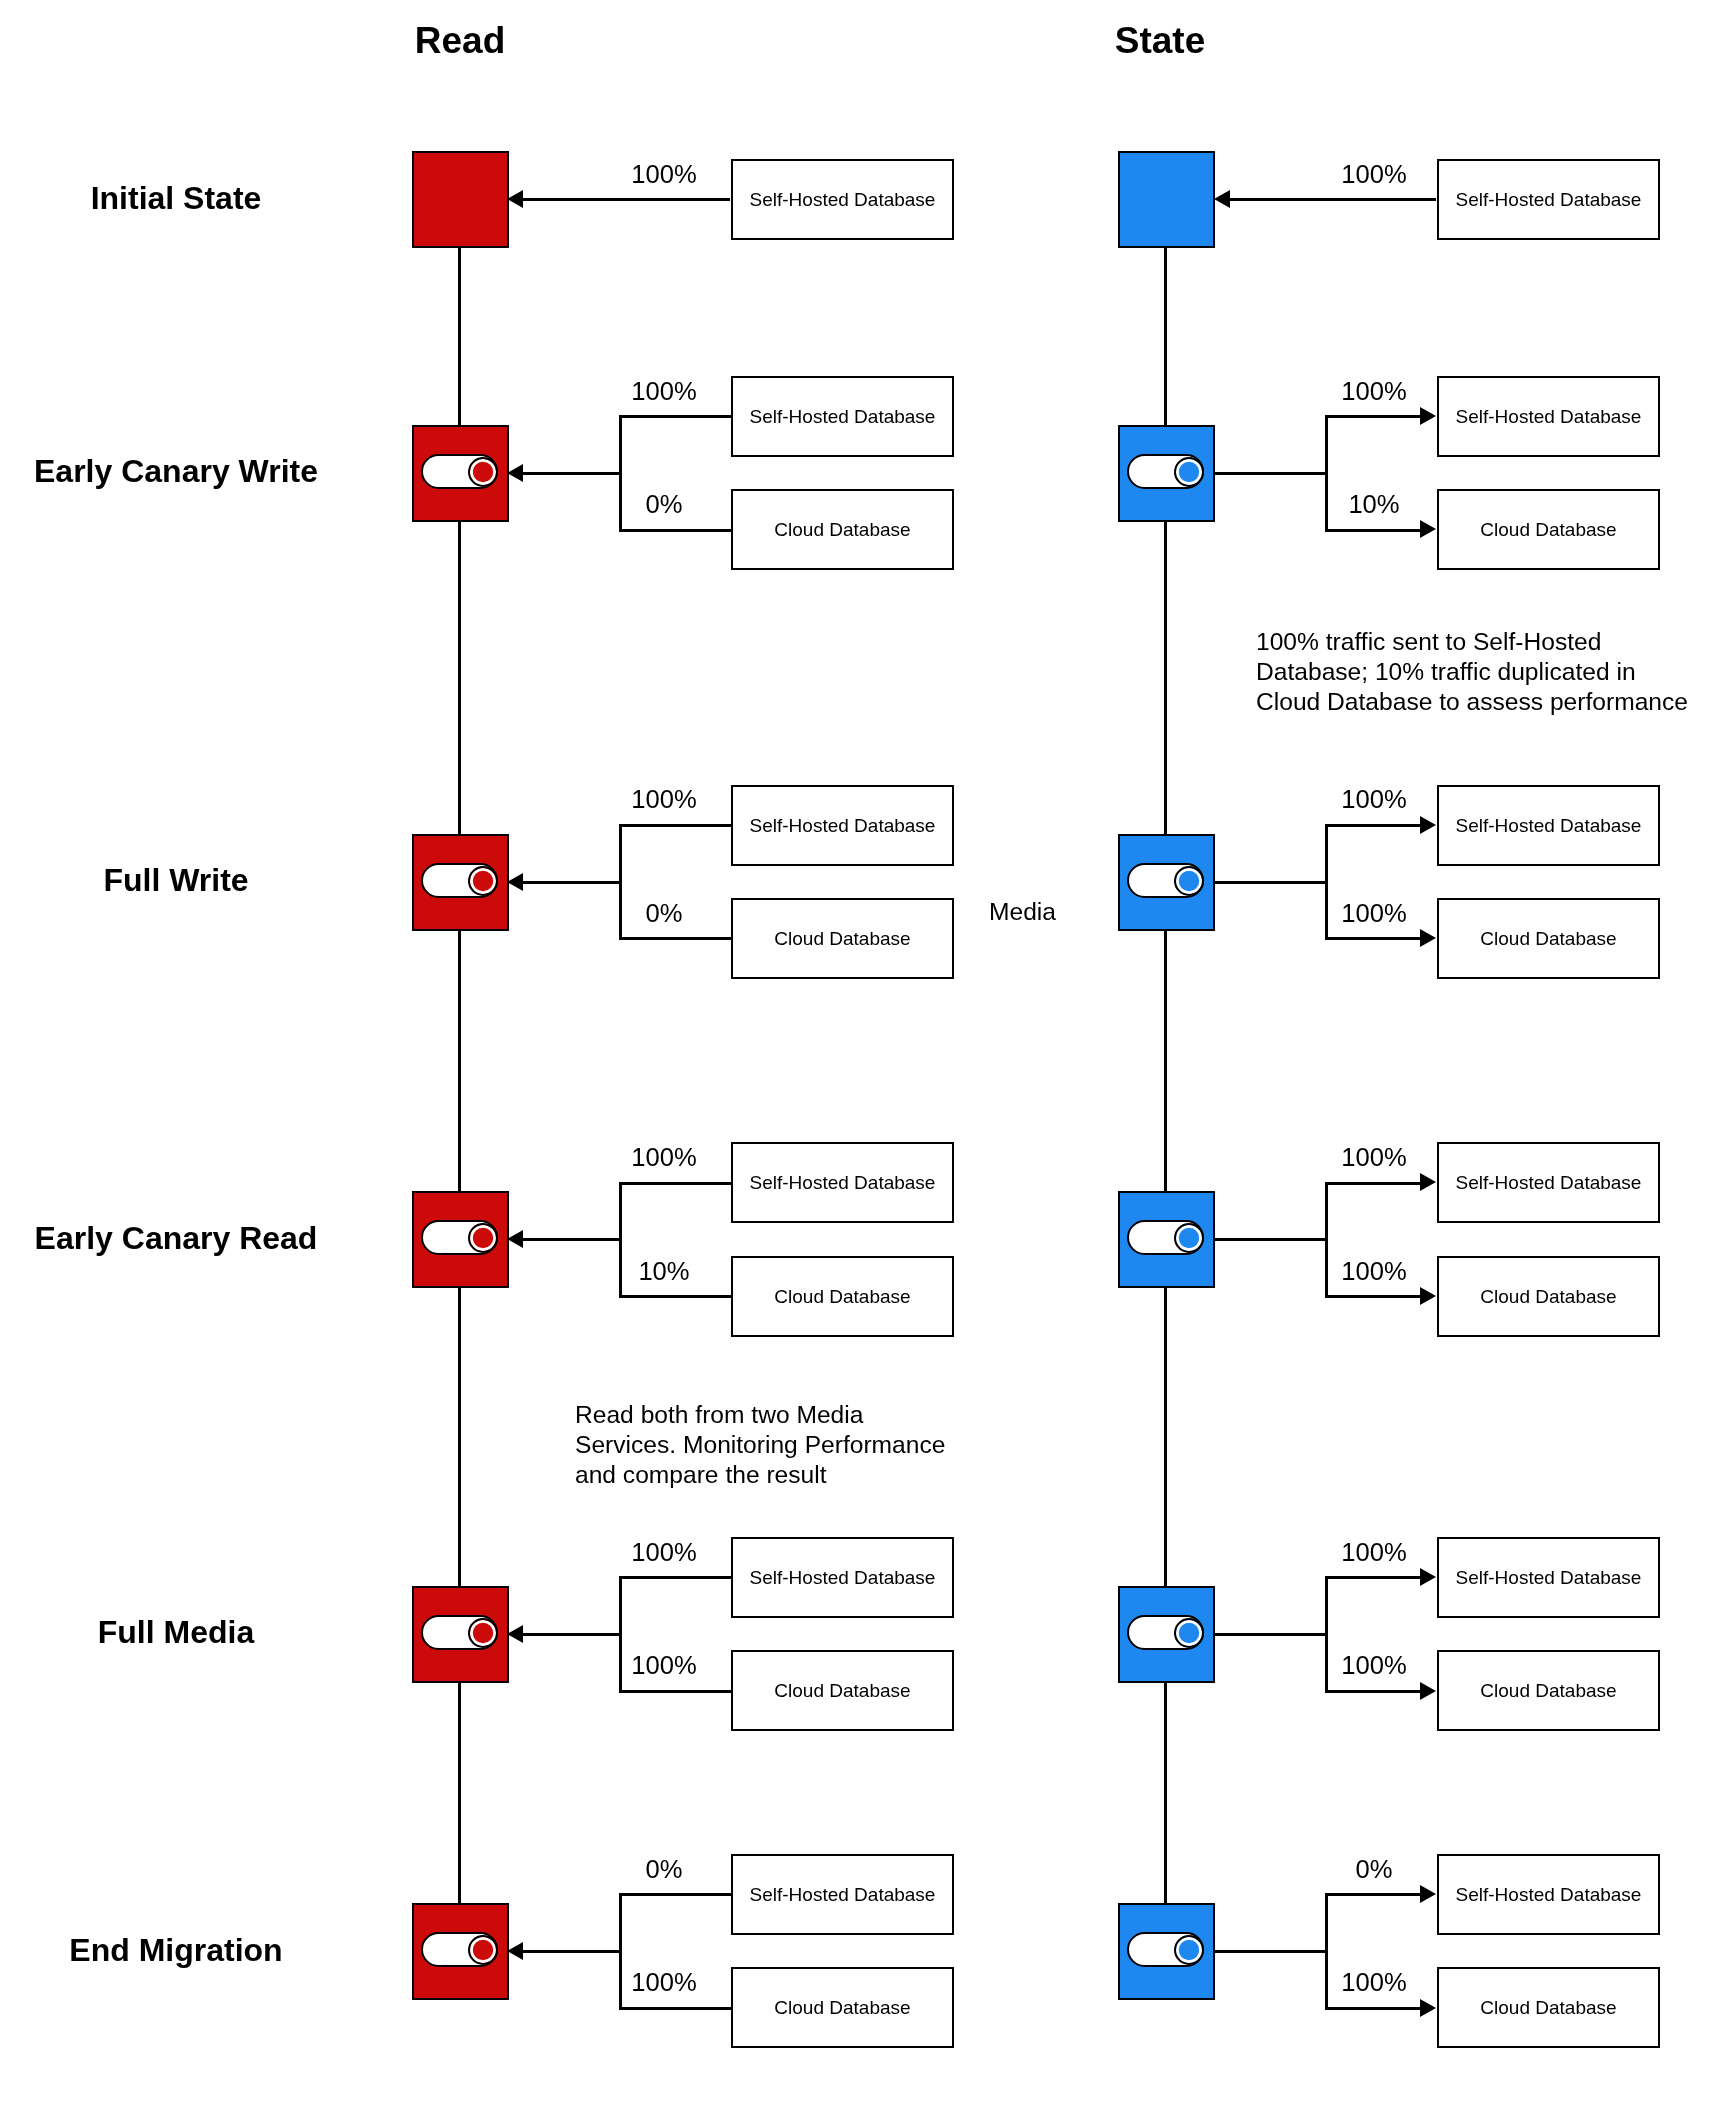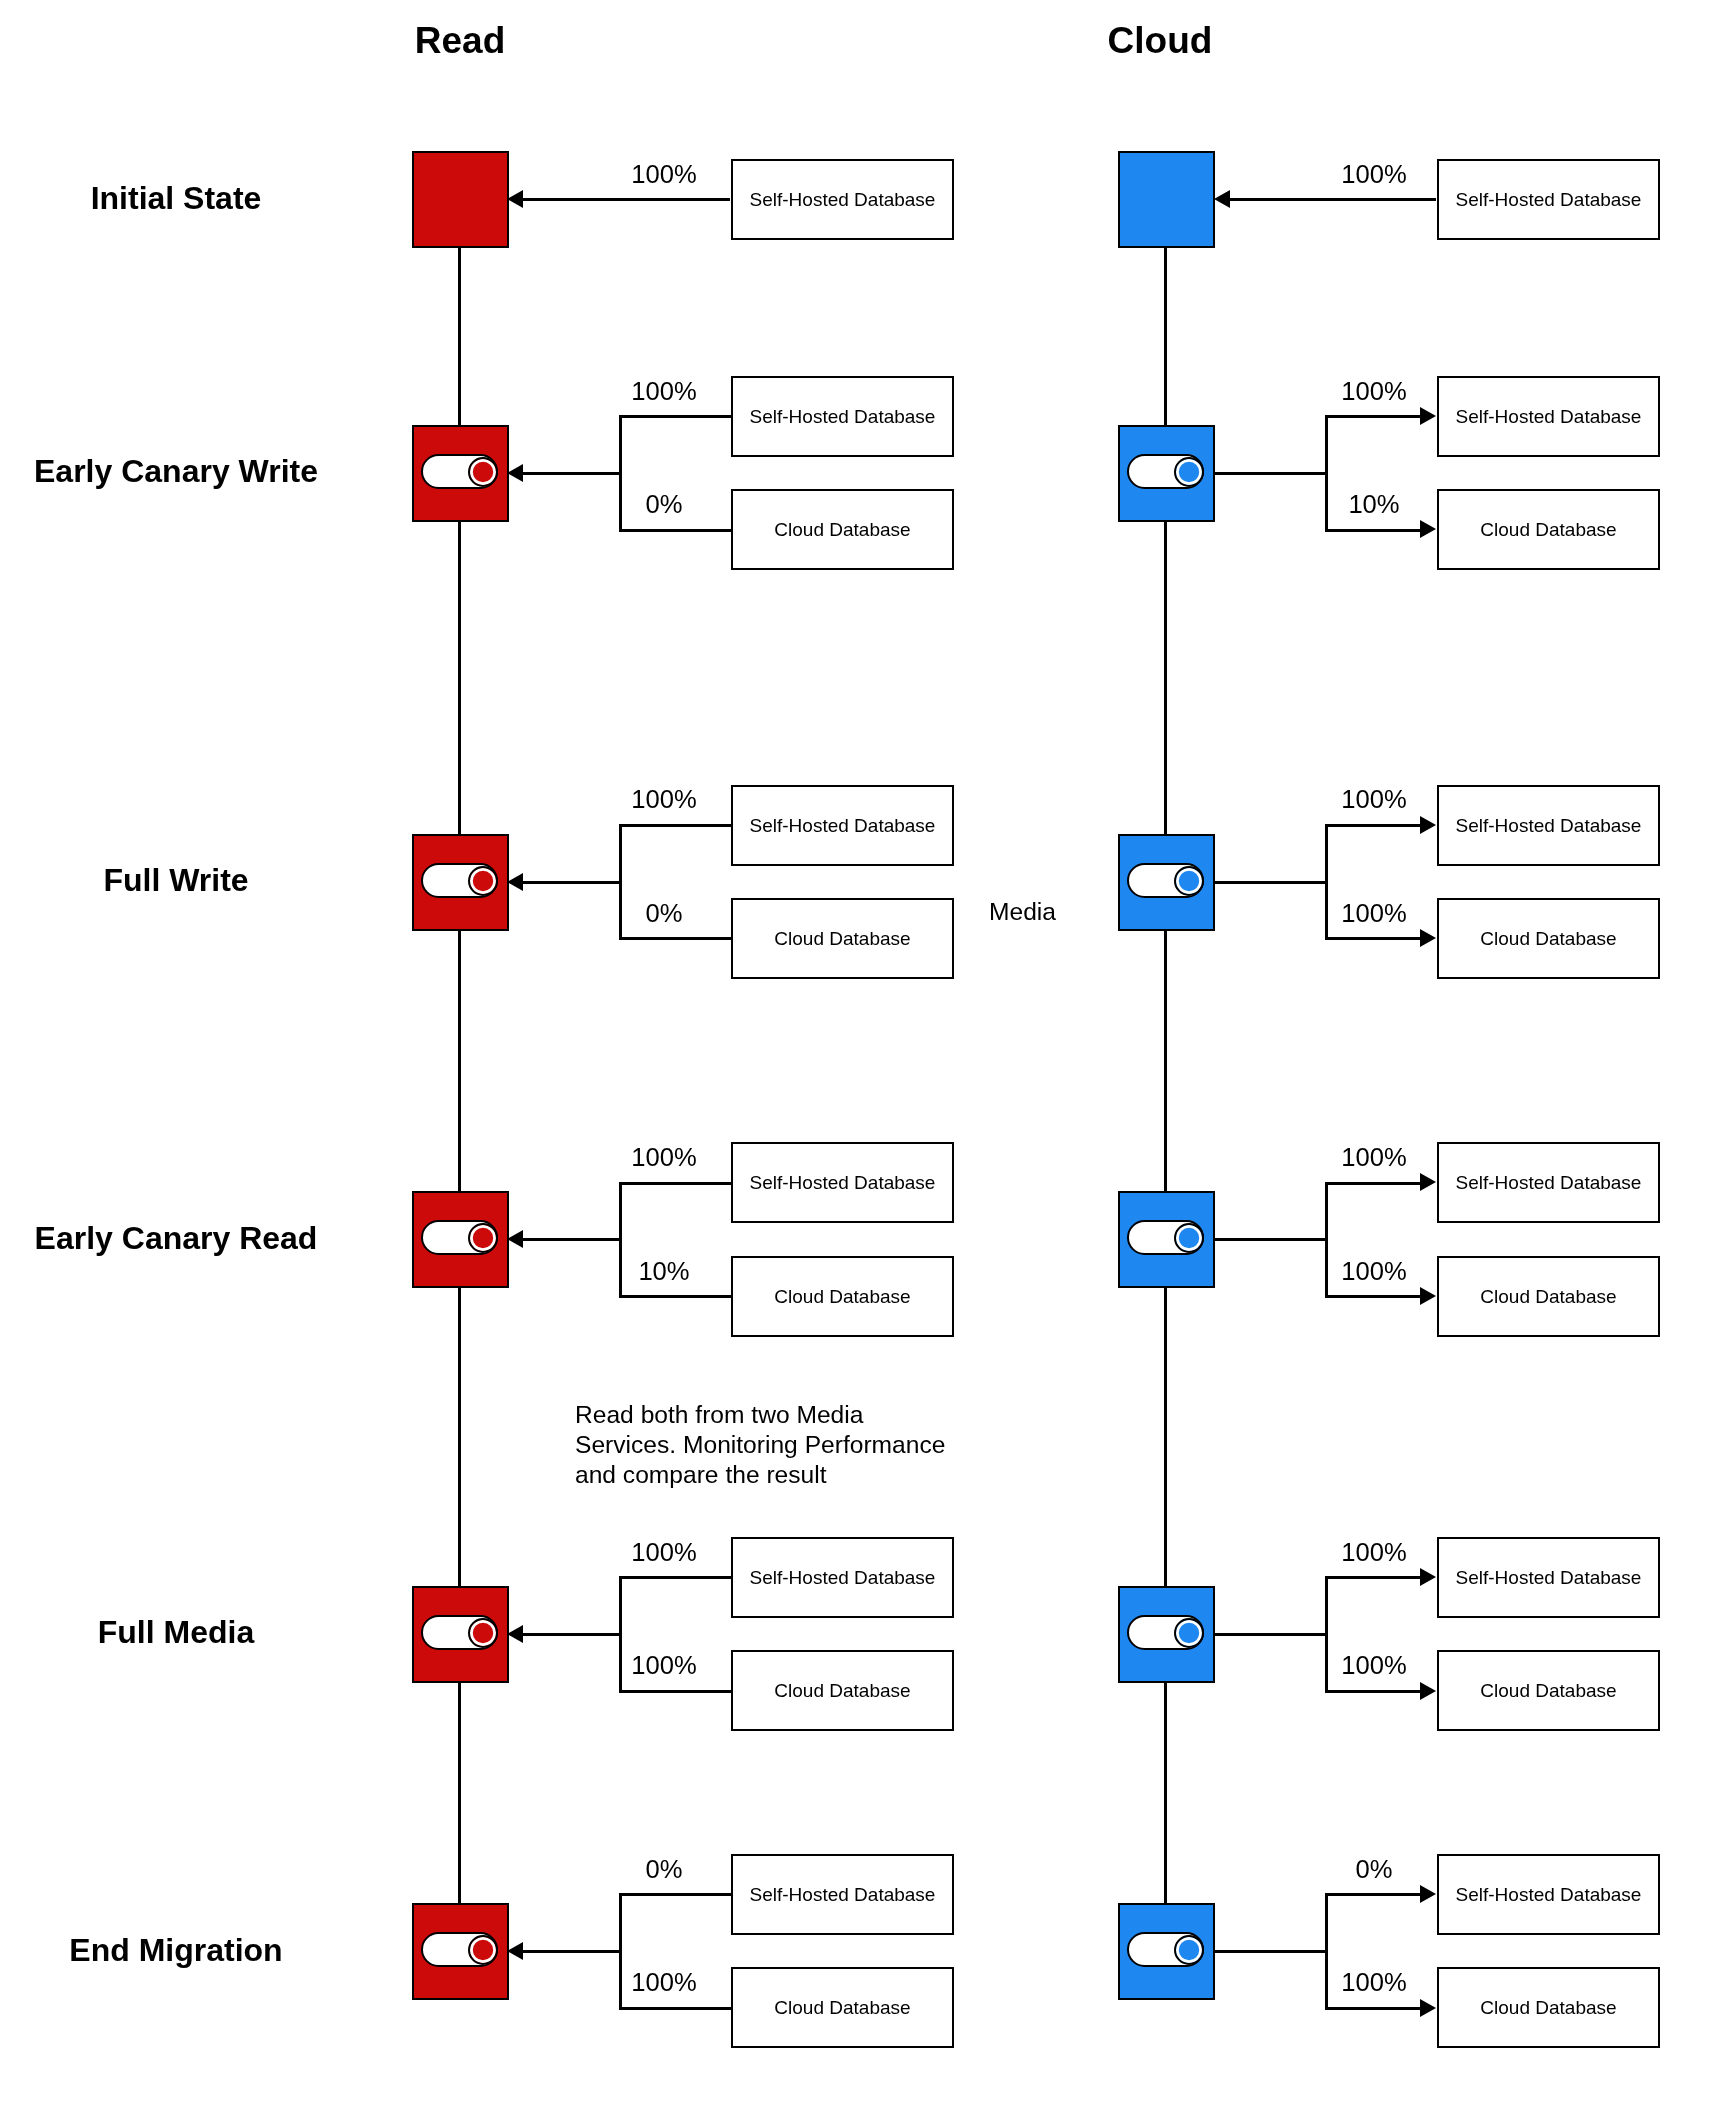--- a/index.html
+++ b/index.html
@@ -61,21 +61,21 @@
     white-space:pre-line;
   }
   .note{position:absolute;font-size:24.6px;line-height:29px;white-space:nowrap;}
 </style>
 </head>
 <body>
 
 <div id="canvas">
 
   <div class="col-header" style="left:460px;top:23px">Read</div>
-  <div class="col-header" style="left:1160px;top:23px">Cloud</div>
+  <div class="col-header" style="left:1160px;top:23px">State</div>
 
   <div class="vline" style="left:458px;top:200px;height:1752px"></div>
   <div class="vline" style="left:1164px;top:200px;height:1752px"></div>
 
   <div class="stage" style="top:180px">Initial State</div>
   <div class="stage" style="top:453px">Early Canary Write</div>
   <div class="stage" style="top:862px">Full Write</div>
   <div class="stage" style="top:1220px">Early Canary Read</div>
   <div class="stage" style="top:1614px">Full Media</div>
   <div class="stage" style="top:1932px">End Migration</div>
@@ -115,20 +115,23 @@
   <div class="hline" style="left:1213px;top:472px;width:114px"></div>
   <div class="vline" style="left:1325px;top:415px;height:116px"></div>
   <div class="hline" style="left:1325px;top:415px;width:97px"></div>
   <div class="ah-r" style="left:1420px;top:407px"></div>
   <div class="hline" style="left:1325px;top:529px;width:97px"></div>
   <div class="ah-r" style="left:1420px;top:520px"></div>
   <div class="pct" style="left:1374px;top:377px">100%</div>
   <div class="pct" style="left:1374px;top:490px">10%</div>
   <div class="dbbox" style="left:1437px;top:376px">Self-Hosted Database</div>
   <div class="dbbox" style="left:1437px;top:489px">Cloud Database</div>
+  <div class="annotation" style="left:1256px;top:627px;width:473px">100% traffic sent to Self-Hosted
+Database; 10% traffic duplicated in
+Cloud Database to assess performance</div>
 
   <div class="node red" style="left:412px;top:834px">
     <div class="pill">
       <div class="knob red"></div>
     </div>
   </div>
   <div class="ah-l" style="left:507px;top:873px"></div>
   <div class="hline" style="left:523px;top:881px;width:97px"></div>
   <div class="vline" style="left:619px;top:824px;height:116px"></div>
   <div class="hline" style="left:619px;top:824px;width:112px"></div>

